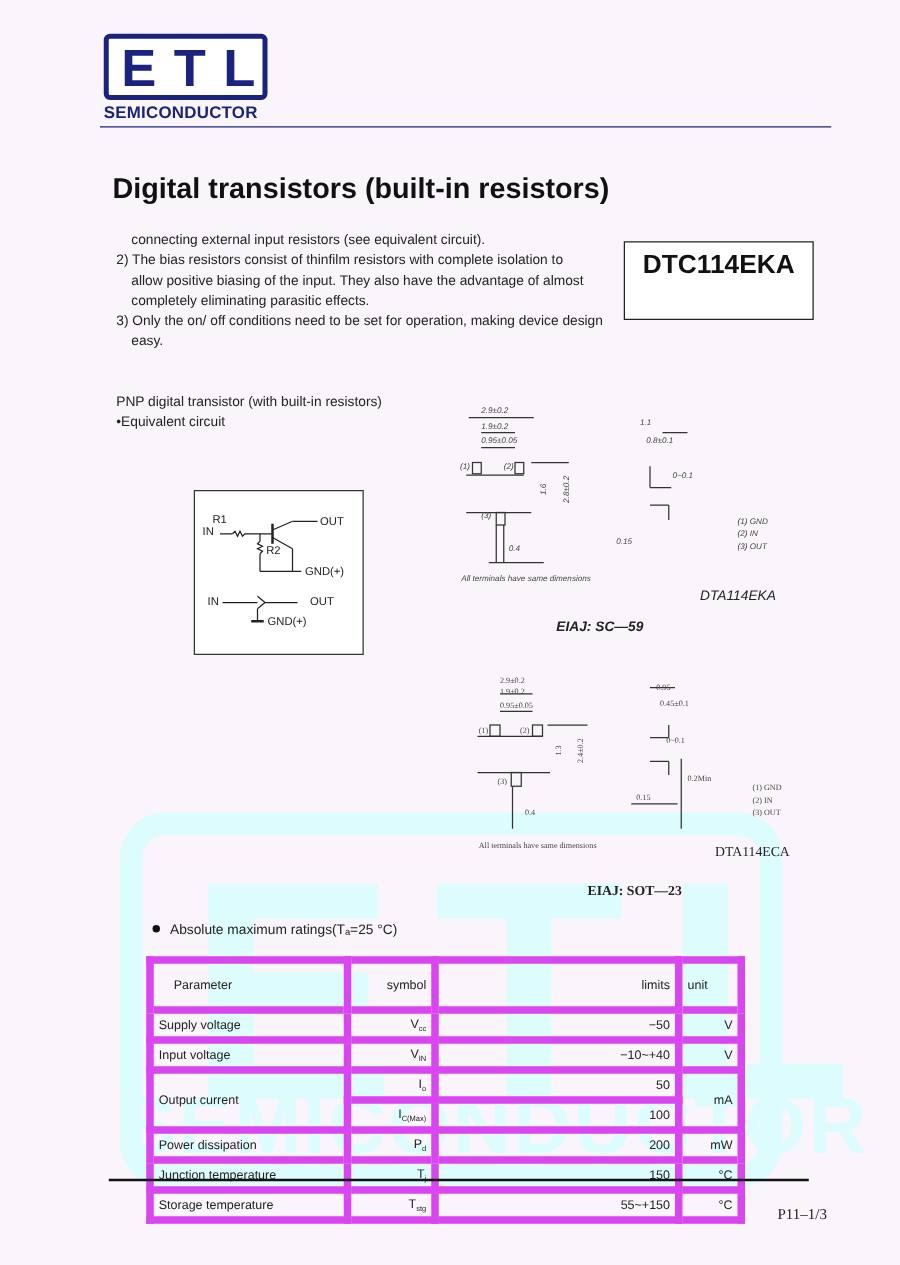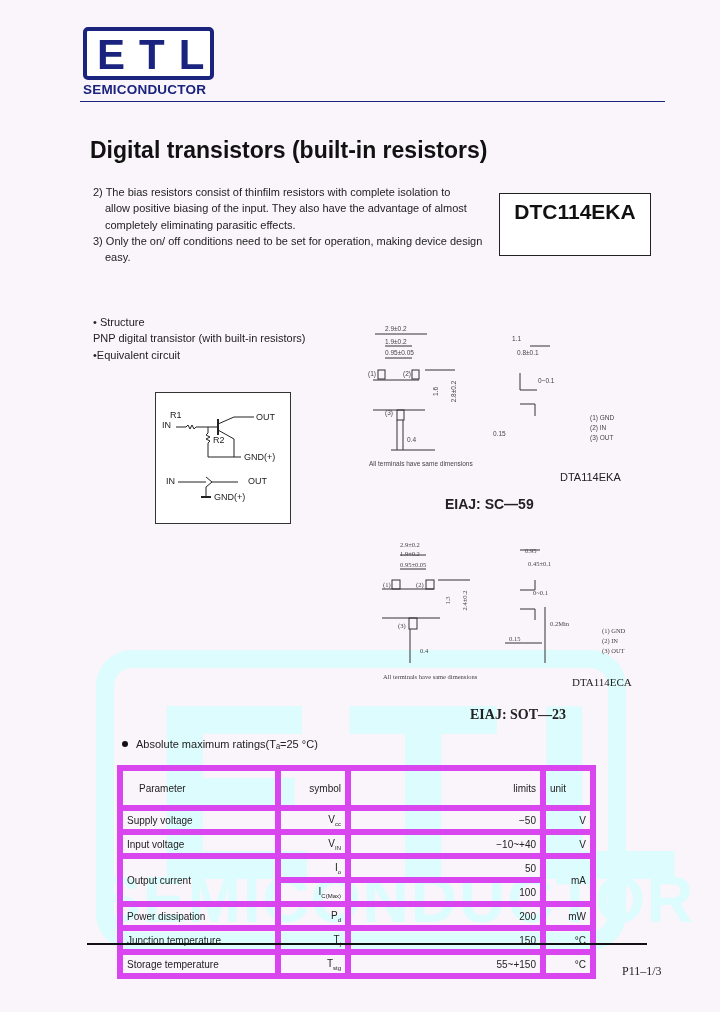--- a/index.html
+++ b/index.html
@@ -39,21 +39,21 @@
   .part-box div { font-size: 21px; font-weight: bold; text-align: center; line-height: 28px; }
 
   .struct { position: absolute; left: 93px; top: 314px; font-size: 11px; line-height: 16.3px; color:#222;}
   .struct p { margin: 0; }
 
   .circuit { position: absolute; left: 155px; top: 392px; width: 134px; height: 130px; border: 1px solid #333; background:#fff; }
   .ctext { position: absolute; font-size: 9px; color:#222; }
 
   .pkg-text { position: absolute; font-size: 6.5px; color:#444; }
   .pkg-lbl { position: absolute; font-size: 11px; color:#222; }
-  .eiaj { position: absolute; font-size: 14px; font-weight: bold; color:#222; }
+  .eiaj { position: absolute; font-size: 11px; font-weight: bold; color:#222; }
 
   .abs-title { position: absolute; left: 122px; top: 738px; font-size: 11px; color:#222; }
   .abs-title .dot { display:inline-block; width:6px; height:6px; background:#111; border-radius:50%; margin-right:8px; vertical-align:middle; position:relative; top:-1px;}
 
   table.ratings { position: absolute; left: 117px; top: 765px; width: 479px; border-collapse: collapse;
     font-size: 10px; color:#222; background: transparent; }
   table.ratings td { border: 6px solid #d946ef; height: 18px; padding: 0 4px; }
   table.ratings tr.head td { height: 34px; border-bottom: 2px solid #111; }
   table.ratings tr.thick td { border-bottom: 2px solid #111; }
   table.ratings td.c { text-align: right; }
@@ -70,33 +70,33 @@
 
 <div class="logo-box">
   <div class="logo-text">ETL</div>
 </div>
 <div class="logo-semi">SEMICONDUCTOR</div>
 <div class="logo-rule"></div>
 
 <div class="title">Digital transistors (built-in resistors)</div>
 
 <div class="features">
+  <p class="ind">connecting external input resistors (see equivalent circuit).</p>
   <p>2) The bias resistors consist of thinfilm resistors with complete isolation to</p>
   <p class="ind">allow positive biasing of the input. They also have the advantage of almost</p>
   <p class="ind">completely eliminating parasitic effects.</p>
   <p>3) Only the on/ off conditions need to  be set for operation, making device design</p>
   <p class="ind">easy.</p>
 </div>
 
 <div class="part-box">
   <div style="margin-top:4px">DTC114EKA</div>
 </div>
 
 <div class="struct">
-  <p>• Structure</p>
   <p>PNP digital transistor (with built-in resistors)</p>
   <p>•Equivalent circuit</p>
 </div>
 
 <div class="circuit">
   <svg width="134" height="130" style="position:absolute;left:0;top:0">
     <g stroke="#222" stroke-width="1" fill="none">
       <line x1="20" y1="34" x2="30" y2="34"></line>
       <path d="M30 34 l2 -2 l2 4 l2 -4 l2 4 l2 -2"></path>
       <line x1="40" y1="34" x2="62" y2="34"></line>
@@ -120,21 +120,21 @@
   <span class="ctext" style="left:6px;top:27px">IN</span>
   <span class="ctext" style="left:14px;top:17px">R1</span>
   <span class="ctext" style="left:57px;top:42px">R2</span>
   <span class="ctext" style="left:100px;top:19px">OUT</span>
   <span class="ctext" style="left:88px;top:59px">GND(+)</span>
   <span class="ctext" style="left:10px;top:83px">IN</span>
   <span class="ctext" style="left:92px;top:83px">OUT</span>
   <span class="ctext" style="left:58px;top:99px">GND(+)</span>
 </div>
 
-<div class="abs" style="left:355px;top:318px;width:300px;height:190px;">
+<div class="abs" style="left:355px;top:318px;width:300px;height:190px;font-style:italic;">
   <svg width="300" height="190" style="position:absolute;left:0;top:0">
     <g stroke="#333" stroke-width="1" fill="none">
       <line x1="20" y1="16" x2="72" y2="16"></line>
       <line x1="30" y1="28" x2="57" y2="28"></line>
       <line x1="30" y1="40" x2="57" y2="40"></line>
       <rect x="23" y="52" width="7" height="9"></rect>
       <rect x="57" y="52" width="7" height="9"></rect>
       <line x1="70" y1="52" x2="100" y2="52"></line>
       <line x1="18" y1="62" x2="64" y2="62"></line>
       <line x1="18" y1="92" x2="70" y2="92"></line>

